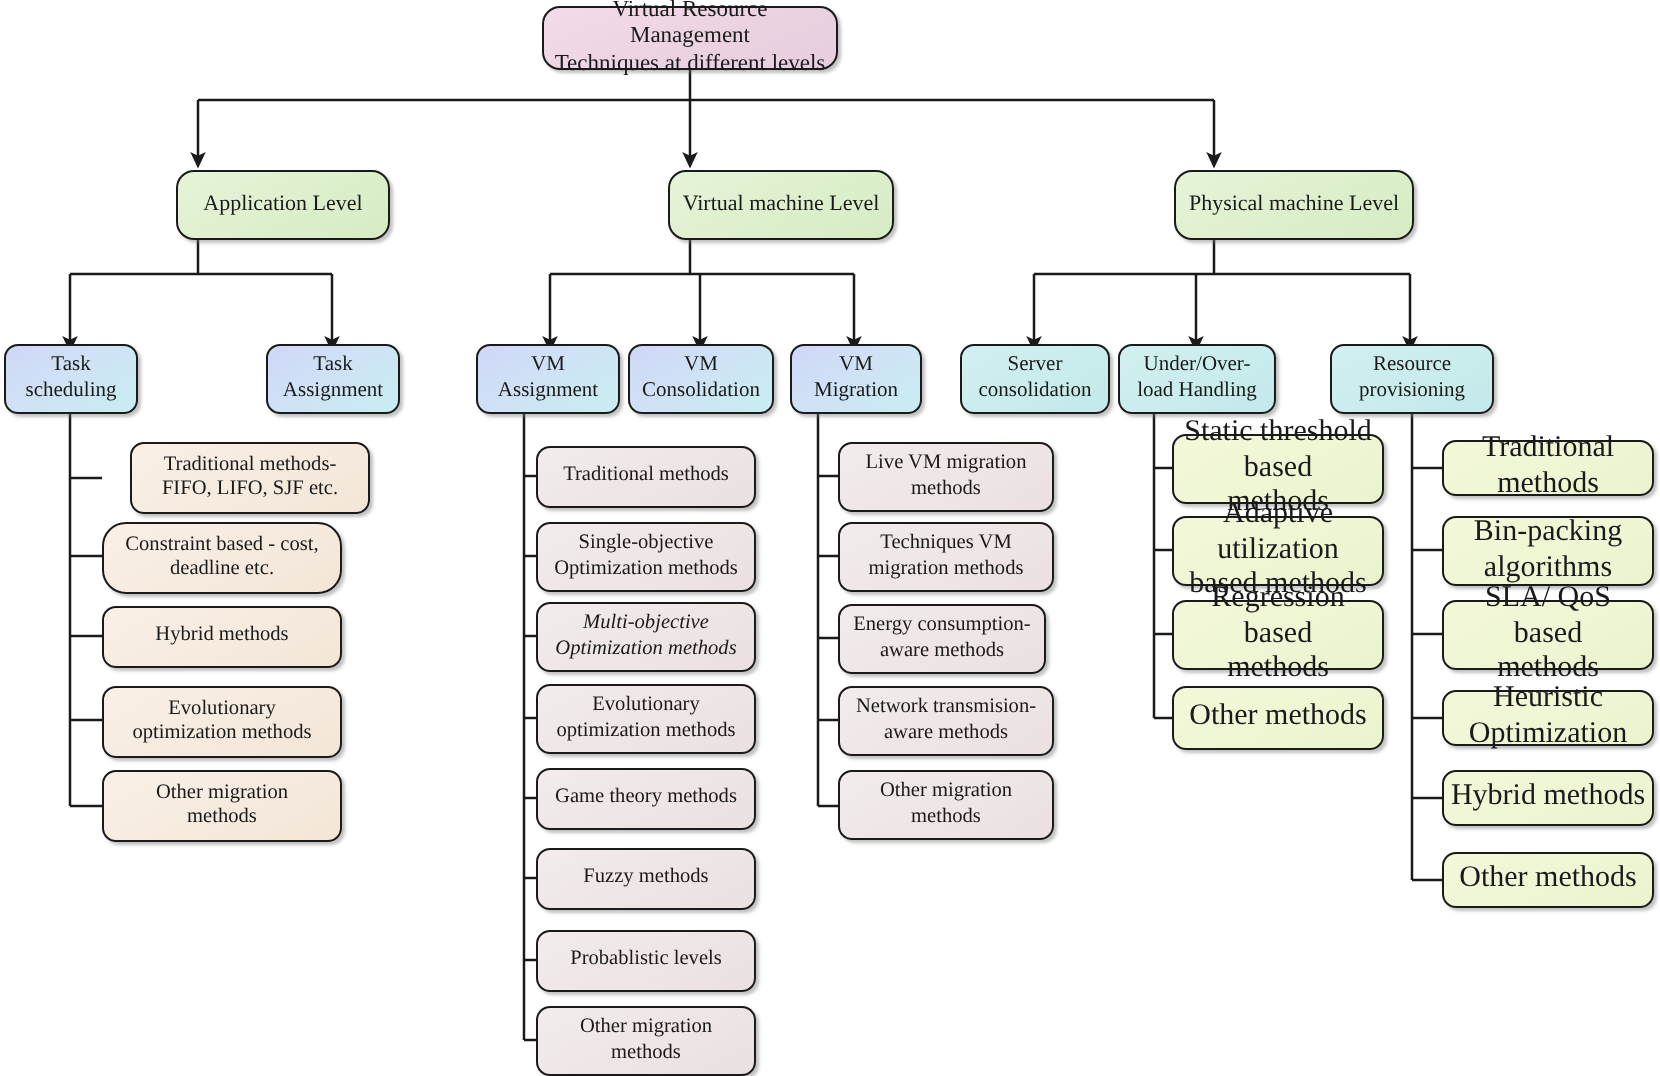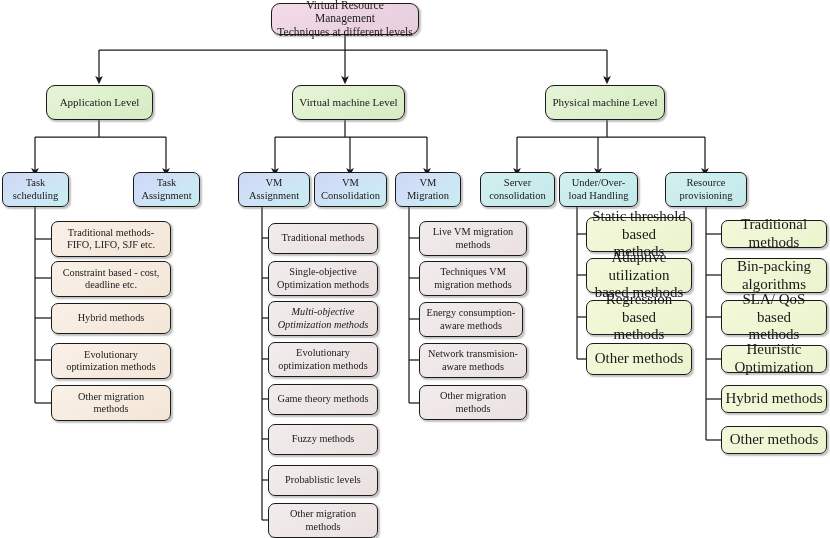--- a/index.html
+++ b/index.html
@@ -41,20 +41,21 @@
   
   .lv-root {
     background: linear-gradient(155deg,#f3dbe8 0%, #ecd3e2 55%, #e7cddd 100%);
     font-size: 11.5px;
     border-radius: 9px;
   }
   .lv-2 {
     background: linear-gradient(150deg,#e6f4d8 0%, #dcefcb 60%, #d6ecc4 100%);
     font-size: 11px;
     border-radius: 9px;
+    margin-left: 42px;
   }
   .lv-3-blue {
     background: linear-gradient(145deg,#cfd7f7 0%, #cfe2f6 45%, #c8eef1 100%);
     font-size: 10.5px;
   }
   .lv-3-cyan {
     background: linear-gradient(150deg,#d2f0ef 0%, #c9ecec 60%, #c3e9ea 100%);
     font-size: 10.5px;
   }
   .leaf-cream {
@@ -205,27 +206,27 @@
       <span>load Handling</span>
     </span>
   </div>
   <div class="node lv-3-cyan" style="left:665px; top:172px; width:82px; height:35px;">
     <span>
       <span>Resource</span>
       <span>provisioning</span>
     </span>
   </div>
 
-  <div class="node leaf-cream" style="left:51px; top:221px; width:120px; height:36px;">
+  <div class="node leaf-cream" style="left:65px; top:221px; width:120px; height:36px;">
     <span>
       <span>Traditional methods-</span>
       <span>FIFO, LIFO, SJF etc.</span>
     </span>
   </div>
-  <div class="node leaf-cream" style="left:51px; top:261px; width:120px; height:36px;">
+  <div class="node leaf-cream" style="left:51px; top:261px; width:120px; height:36px;border-radius:12px;">
     <span>
       <span>Constraint based - cost,</span>
       <span>deadline etc.</span>
     </span>
   </div>
   <div class="node leaf-cream" style="left:51px; top:303px; width:120px; height:31px;">
     <span>
       <span>Hybrid methods</span>
     </span>
   </div>

